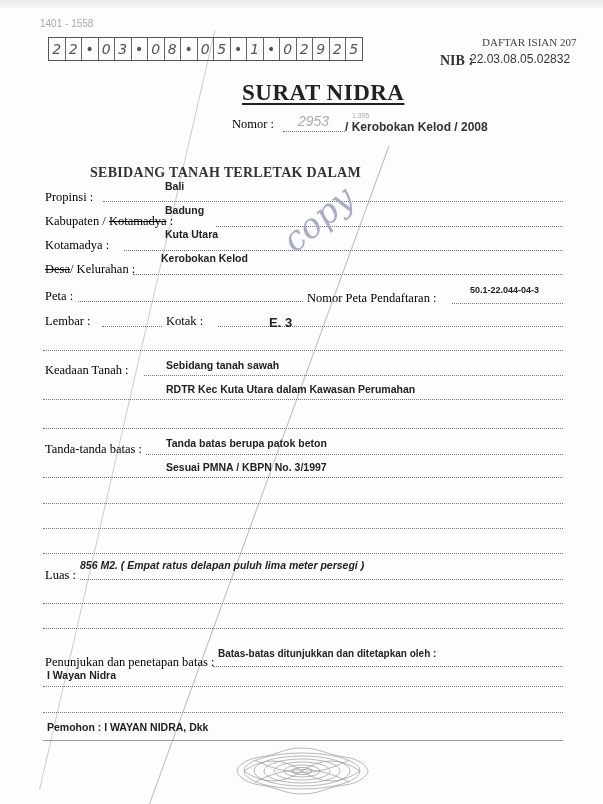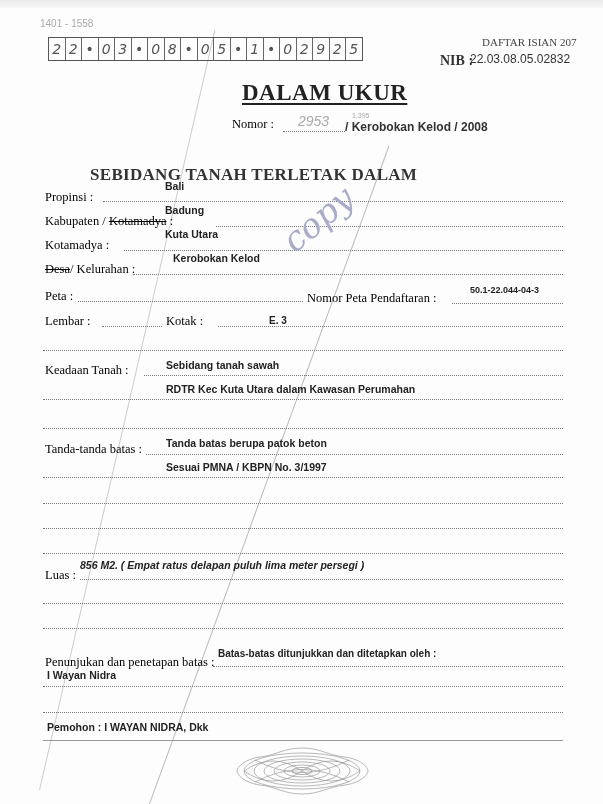--- a/index.html
+++ b/index.html
@@ -14,21 +14,21 @@
   .abs { position: absolute; white-space: nowrap; }
   .serif { font-family: "Liberation Serif", serif; color:#000000; }
   .sans { font-family: "Liberation Sans", sans-serif; font-weight: bold; color: #222; }
   .dots { position:absolute; border-bottom: 1px dotted #777; height:0; }
   .pencil { color:#aaa; font-size:10px; font-family:"Liberation Sans", sans-serif; }
   .boxrow { position:absolute; left:48px; top:37px; display:flex; border:1px solid #555; height:22px; }
   .boxrow .cell { width:15.5px; height:22px; border-right:1px solid #666; display:flex; align-items:center; justify-content:center;
      font-family:"DejaVu Sans", sans-serif; font-size:14px; color:#555; font-style:italic; }
   .boxrow .cell:last-child { border-right:none; }
   .title { position:absolute; left:242px; top:80px; font-size:23px; font-weight:bold; color:#222; text-decoration: underline; text-decoration-thickness:2px; text-underline-offset:3px; letter-spacing:0.5px; }
-  .heading { position:absolute; left:90px; top:165px; font-size:17px; font-weight:bold; color:#333; letter-spacing:0.3px; }
+  .heading { position:absolute; left:90px; top:165px; font-size:14px; font-weight:bold; color:#333; letter-spacing:0.3px; }
   .lbl { font-size:12.5px; }
   .val { font-size:10.5px; }
   .strike { text-decoration: line-through; }
   .hline { position:absolute; left:43px; width:520px; border-top:1px solid #999; }
   .diag { position:absolute; border-left:1px solid #bbb; transform-origin: top left; }
 </style>
 </head>
 <body>
 
 <div class="topband"></div>
@@ -57,21 +57,21 @@
   <div class="cell">2</div>
   <div class="cell">9</div>
   <div class="cell">2</div>
   <div class="cell">5</div>
 </div>
 
 <div class="abs serif" style="left:482px; top:36px; font-size:11px; font-weight:normal; color:#444;">DAFTAR ISIAN 207</div>
 <div class="abs serif" style="left:440px; top:53px; font-size:14px; font-weight:bold; color:#333;">NIB :</div>
 <div class="abs sans" style="left:470px; top:52px; font-size:12px; font-weight:normal; color:#333;">22.03.08.05.02832</div>
 
-<div class="title serif">DALAM UKUR</div>
+<div class="title serif">SURAT NIDRA</div>
 
 <div class="abs serif lbl" style="left:232px; top:117px;">Nomor :</div>
 <div class="dots" style="left:283px; top:131px; width:62px;"></div>
 <div class="abs pencil" style="left:298px; top:113px; font-style:italic; font-size:14px;">2953</div>
 <div class="abs pencil" style="left:352px; top:112px; font-size:7px;">1.395</div>
 <div class="abs sans" style="left:345px; top:120px; font-size:12px; color:#333;">/ Kerobokan Kelod / 2008</div>
 
 <div class="heading serif">SEBIDANG TANAH TERLETAK DALAM</div>
 
 <div class="abs serif lbl" style="left:45px; top:190px;">Propinsi :</div>
@@ -85,35 +85,35 @@
 <div class="abs sans val" style="left:165px; top:204px;">Badung</div>
 
 <div class="abs serif lbl" style="left:45px; top:238px;">Kotamadya :</div>
 <div class="dots" style="left:124px; top:250px; width:439px;"></div>
 <div class="abs sans val" style="left:165px; top:228px;">Kuta Utara</div>
 
 <div class="abs serif lbl" style="left:45px; top:262px;">
   <span class="strike">Desa</span><span>/ Kelurahan :</span>
 </div>
 <div class="dots" style="left:133px; top:274px; width:430px;"></div>
-<div class="abs sans val" style="left:173px; top:252px;">Kerobokan Kelod</div>
+<div class="abs sans val" style="left:161px; top:252px;">Kerobokan Kelod</div>
 
 <div class="abs" style="left:300px; top:220px; font-family:'DejaVu Serif', serif; font-style:italic; font-size:34px; color:#a9acc9; transform: rotate(-40deg); transform-origin:left bottom;">copy</div>
 
 <div class="abs serif lbl" style="left:45px; top:289px;">Peta :</div>
 <div class="dots" style="left:78px; top:301px; width:225px;"></div>
 <div class="abs serif lbl" style="left:307px; top:291px;">Nomor Peta Pendaftaran :</div>
 <div class="dots" style="left:452px; top:303px; width:111px;"></div>
 <div class="abs sans" style="left:470px; top:285px; font-size:9px;">50.1-22.044-04-3</div>
 
 <div class="abs serif lbl" style="left:45px; top:314px;">Lembar :</div>
 <div class="dots" style="left:102px; top:326px; width:60px;"></div>
 <div class="abs serif lbl" style="left:166px; top:314px;">Kotak :</div>
 <div class="dots" style="left:218px; top:326px; width:345px;"></div>
-<div class="abs sans val" style="left:269px; top:315px; font-size:10px;">E. 3</div>
+<div class="abs sans val" style="left:269px; top:315px; font-size:13px;">E. 3</div>
 
 <div class="dots" style="left:43px; top:350px; width:520px;"></div>
 
 <div class="abs serif lbl" style="left:45px; top:363px;">Keadaan Tanah :</div>
 <div class="dots" style="left:144px; top:375px; width:419px;"></div>
 <div class="abs sans val" style="left:166px; top:359px;">Sebidang tanah sawah</div>
 <div class="abs sans val" style="left:166px; top:383px;">RDTR Kec Kuta Utara dalam Kawasan Perumahan</div>
 <div class="dots" style="left:43px; top:399px; width:520px;"></div>
 <div class="dots" style="left:43px; top:428px; width:520px;"></div>
 

